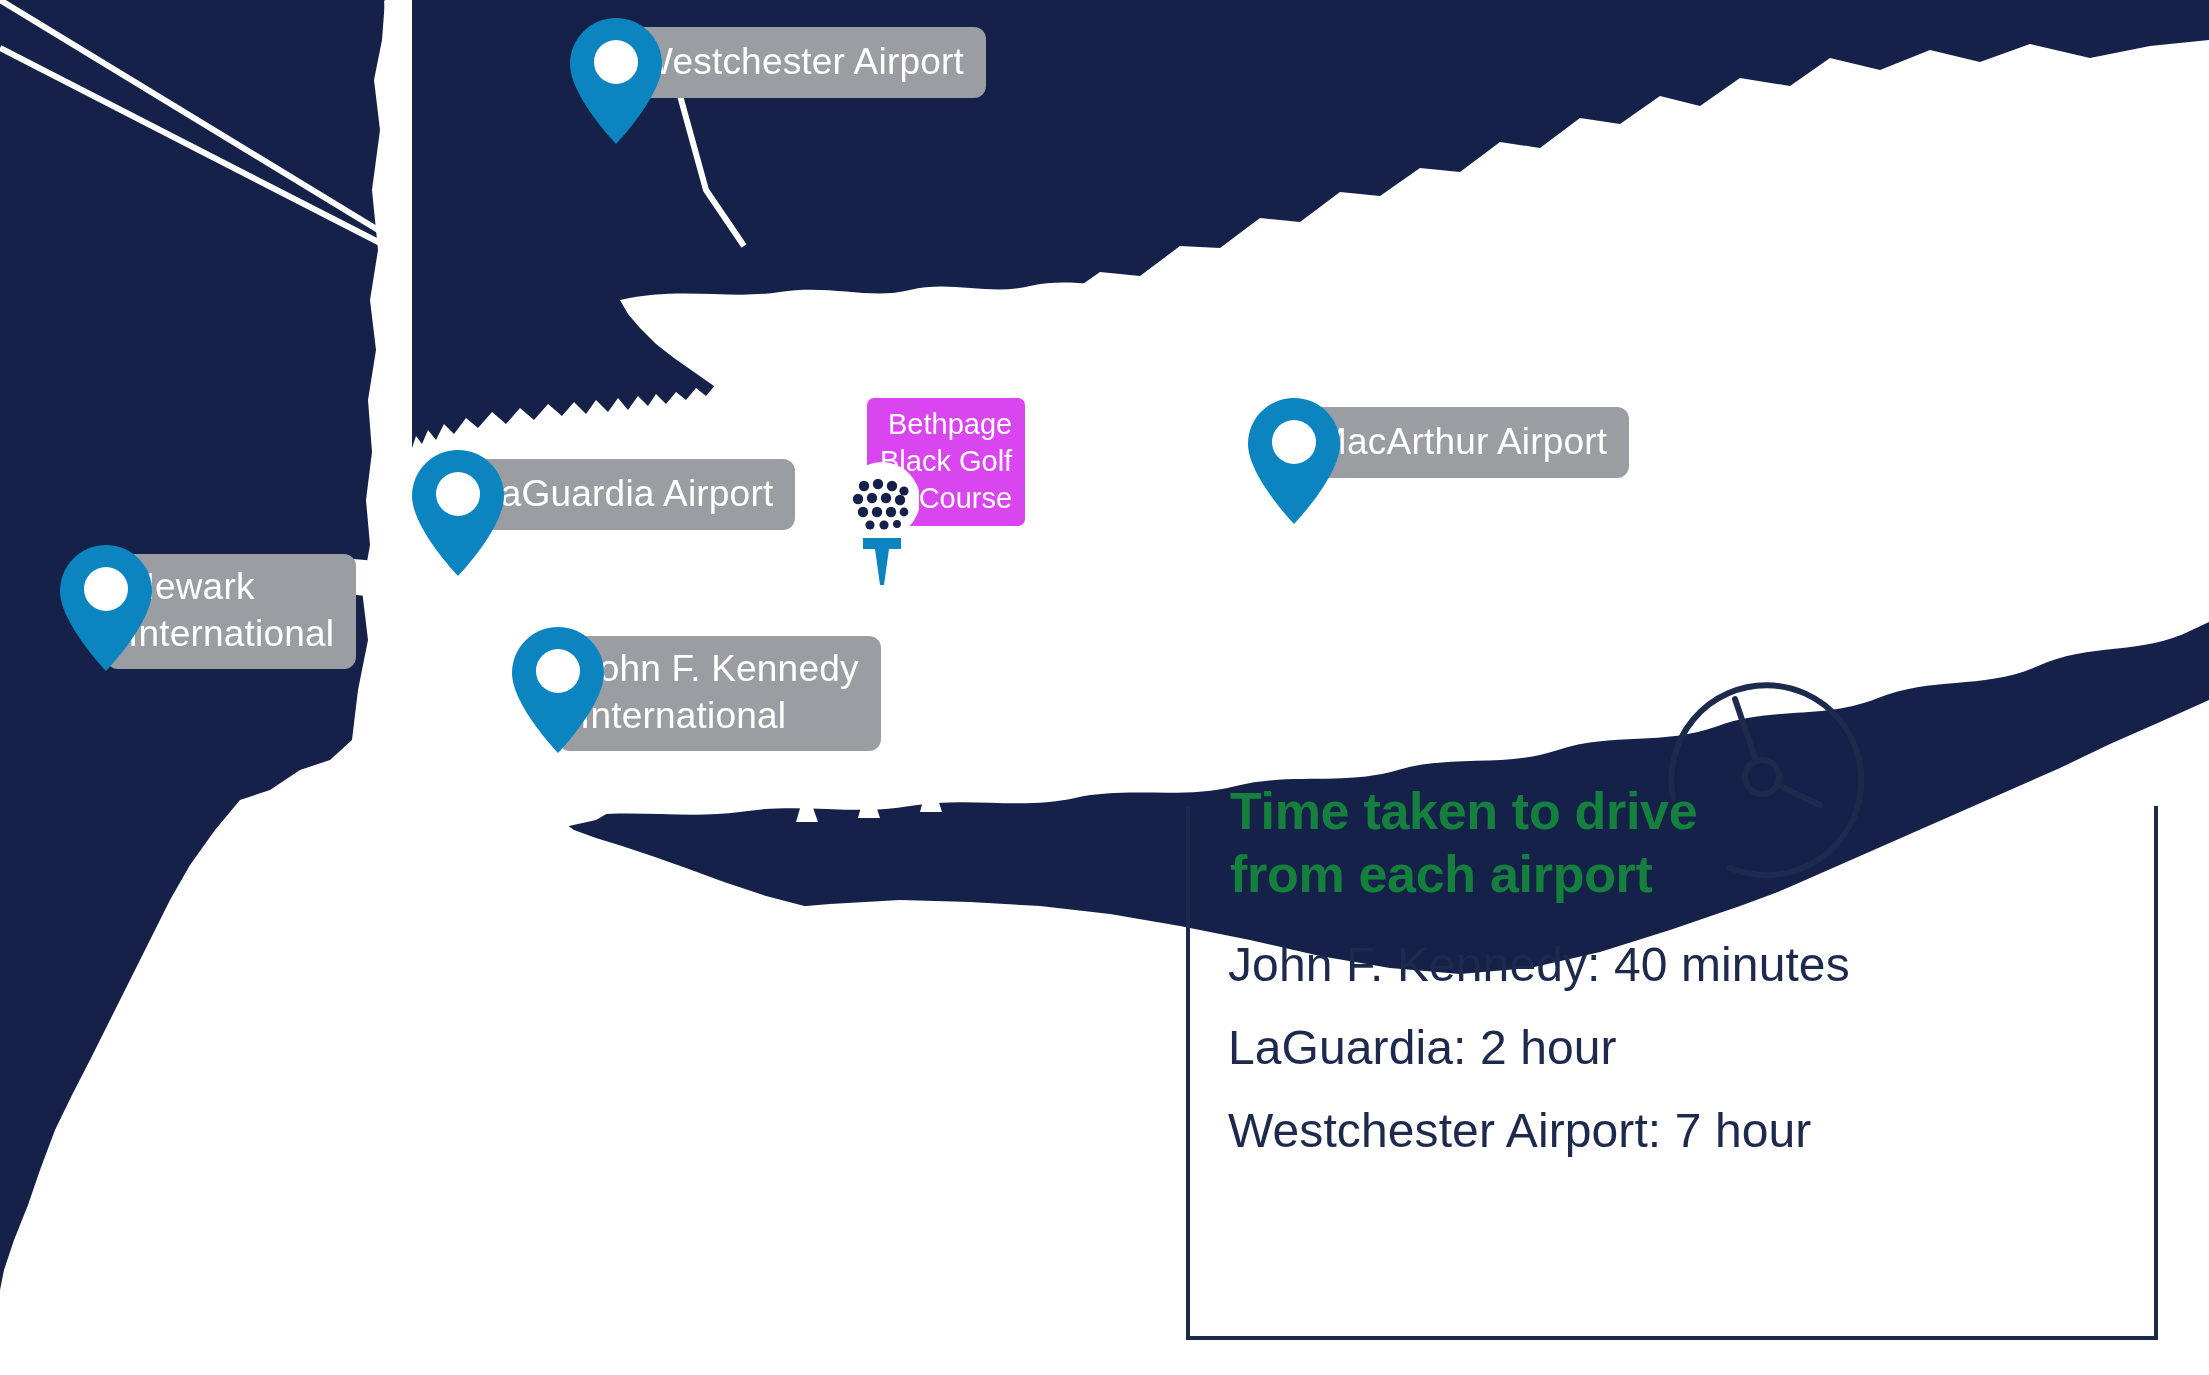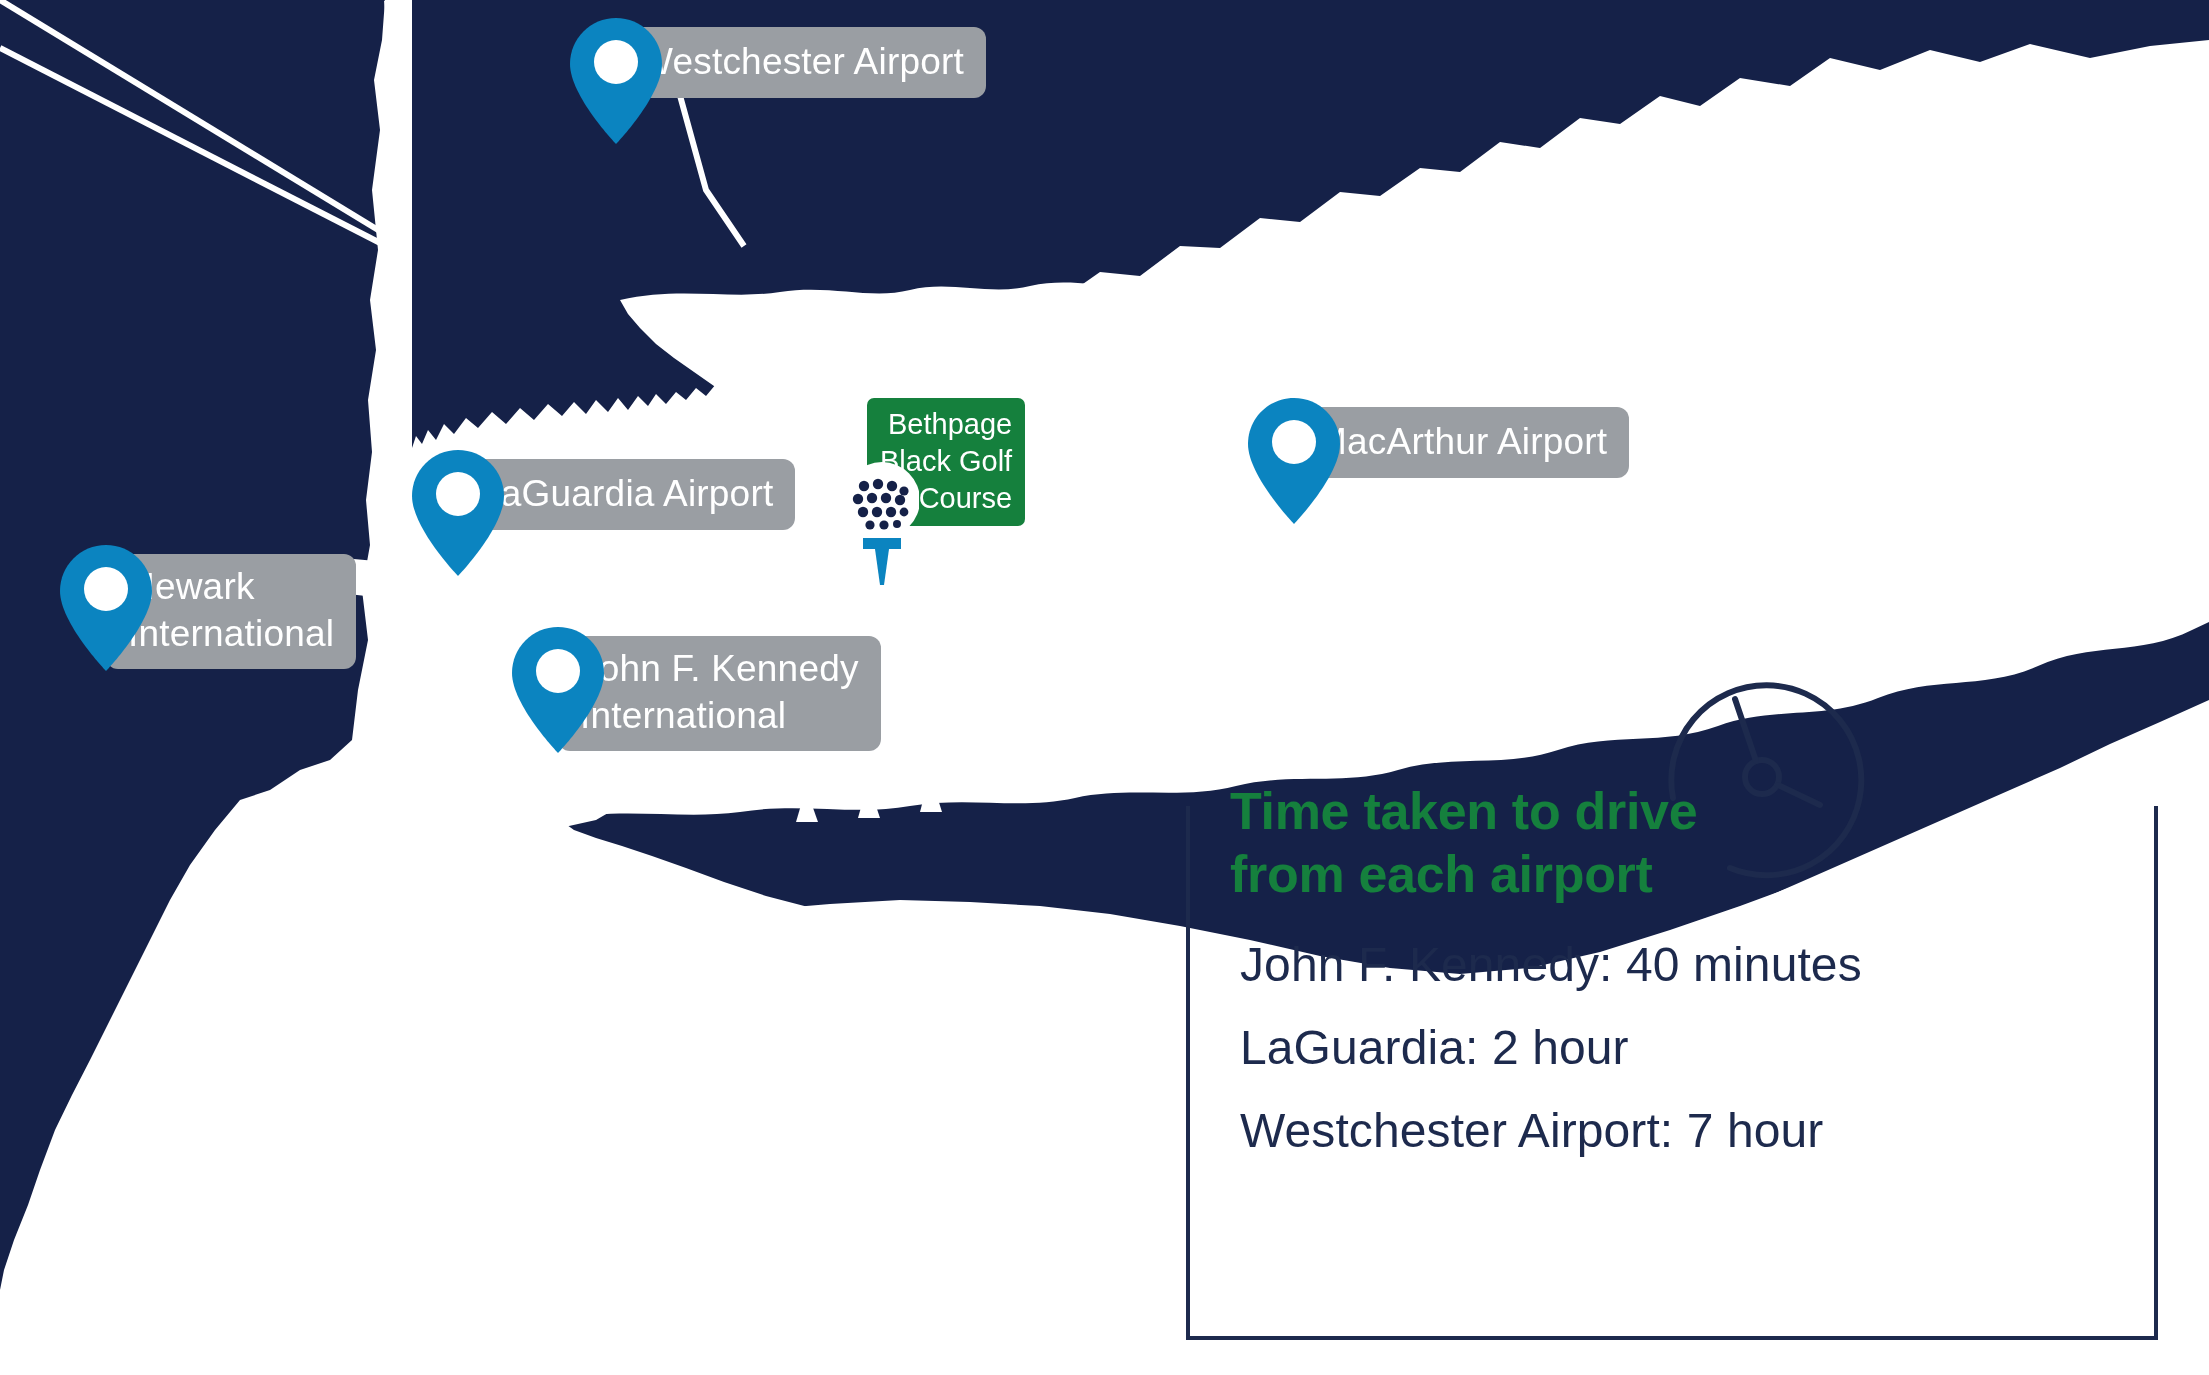--- a/index.html
+++ b/index.html
@@ -60,21 +60,21 @@
     position: absolute;
     left: 845px;
     top: 398px;
     width: 190px;
     height: 190px;
   }
   #golf-box {
     position: absolute;
     left: 22px;
     top: 0px;
-    background: #15803d;
+    background: #d946ef;
     color: #ffffff;
     border-radius: 7px;
     padding: 8px 13px 10px 13px;
     font-size: 29px;
     line-height: 1.27;
     text-align: right;
     white-space: pre;
     z-index: 2;
   }
   #golf-ball-icon {
@@ -128,21 +128,21 @@
     top: 938px;
     width: 930px;
     list-style: none;
     margin: 0;
     padding: 0;
     color: #1d2a4d;
   }
   #time-list li {
     font-size: 48px;
     line-height: 1.145;
-    margin: 0 0 28px 12px;
+    margin: 0 0 28px 0;
     font-weight: 400;
     letter-spacing: 0.1px;
     white-space: nowrap;
   }
   #time-list li:last-child { margin-bottom: 0; }
 </style>
 </head>
 <body>
 
 <div id="stage">

